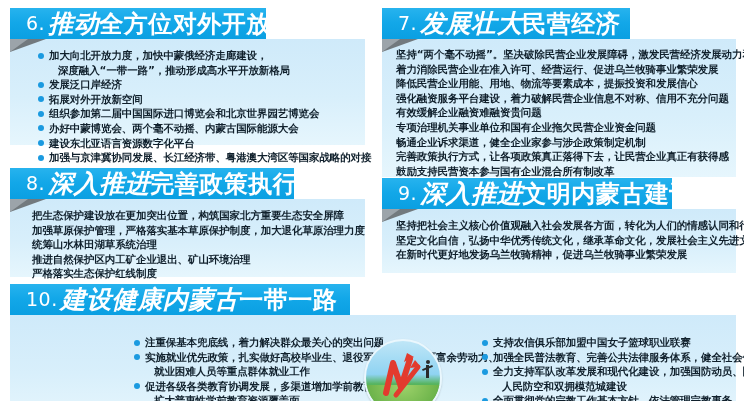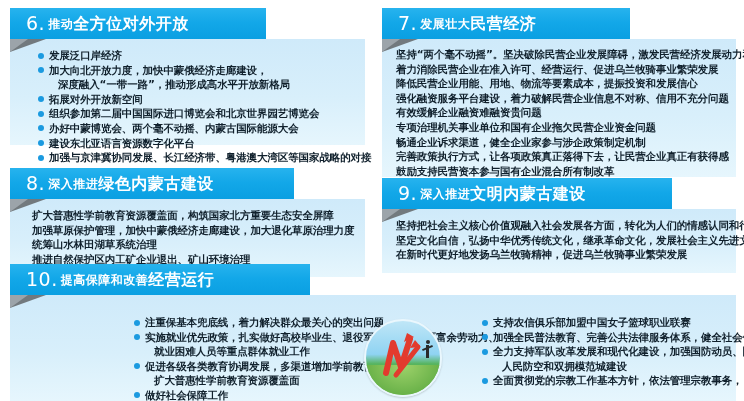--- a/index.html
+++ b/index.html
@@ -25,25 +25,26 @@
     padding:0 14px 0 16px;
     box-sizing:border-box;
     white-space:nowrap;
     z-index:3;
   }
   .card-head .num{
     color:#ffffff;font-size:19px;font-weight:400;
     letter-spacing:.5px;margin-right:3px;line-height:1;
   }
   .card-head .t1{
-    color:#ffffff;font-size:12px;font-weight:700;line-height:1;
+    color:#ffffff;font-size:25px;font-weight:700;line-height:1;
     letter-spacing:.5px;
+    font-style:italic;
   }
   .card-head .t2{
-    color:#ffffff;font-size:16px;font-weight:900;line-height:1;
+    color:#ffffff;font-size:24px;font-weight:900;line-height:1;
     letter-spacing:.5px;
   }
   
   .fold{
     position:absolute;
     left:0;top:31px;
     width:0;height:0;
     border-top:13px solid #6e7478;
     border-right:36px solid transparent;
     z-index:2;
@@ -85,21 +86,21 @@
 
   #card8{left:10px;top:168px;width:355px;}
   #card8 .card-head{width:284px;}
   #card8 .card-body{width:355px;height:78px;padding:9px 6px 6px 22px;}
 
   #card9{left:382px;top:178px;width:354px;}
   #card9 .card-head{width:290px;}
   #card9 .card-body{width:354px;height:64px;padding:9px 4px 6px 14px;}
 
   #card10{left:10px;top:264px;width:726px;}
-  #card10 .card-head{width:300px;}
+  #card10 .card-head{width:340px;margin-top:20px;}
   #card10 .card-body{width:726px;height:106px;padding:12px;}
 
   #card10 .cols{display:flex;height:100%;}
   #card10 .colA{width:404px;box-sizing:border-box;padding:8px 0 0 112px;position:relative;}
   #card10 .colB{width:322px;box-sizing:border-box;padding:8px 0 0 56px;position:relative;}
 
   
   .flower{
     position:absolute;left:-100px;top:-2px;width:106px;height:104px;
   }
@@ -139,26 +140,26 @@
     <div class="card-head">
       <span class="num">6.</span>
       <span class="t1">推动</span>
       <span class="t2">全方位对外开放</span>
     </div>
     <div class="fold"></div>
     <div class="card-body">
       <div class="lines">
         <div class="bl">
             <span class="dot"></span>
-            <span class="line">发展泛口岸经济</span>
-          </div>
-        <div class="bl">
-            <span class="dot"></span>
             <span class="line">加大向北开放力度，加快中蒙俄经济走廊建设，</span>
             <span class="line ind">深度融入“一带一路”，推动形成高水平开放新格局</span>
+          </div>
+        <div class="bl">
+            <span class="dot"></span>
+            <span class="line">发展泛口岸经济</span>
           </div>
         <div class="bl">
             <span class="dot"></span>
             <span class="line">拓展对外开放新空间</span>
           </div>
         <div class="bl">
             <span class="dot"></span>
             <span class="line">组织参加第二届中国国际进口博览会和北京世界园艺博览会</span>
           </div>
         <div class="bl">
@@ -217,30 +218,30 @@
             <span class="line">依法保护民营企业家人身安全和财产安全</span>
           </div>
       </div>
     </div>
   </div>
 
   <div class="card" id="card8">
     <div class="card-head">
       <span class="num">8.</span>
       <span class="t1">深入推进</span>
-      <span class="t2">绿色内蒙古建设</span>
+      <span class="t2">完善政策执行方式</span>
     </div>
     <div class="fold"></div>
     <div class="card-body">
       <div class="lines plain">
         <div>
-            <span class="line">扩大普惠性学前教育资源覆盖面，构筑国家北方重要生态安全屏障</span>
-          </div>
-        <div>
-            <span class="line">加强草原保护管理，加快中蒙俄经济走廊建设，加大退化草原治理力度</span>
+            <span class="line">把生态保护建设放在更加突出位置，构筑国家北方重要生态安全屏障</span>
+          </div>
+        <div>
+            <span class="line">加强草原保护管理，严格落实基本草原保护制度，加大退化草原治理力度</span>
           </div>
         <div>
             <span class="line">统筹山水林田湖草系统治理</span>
           </div>
         <div>
             <span class="line">推进自然保护区内工矿企业退出、矿山环境治理</span>
           </div>
         <div>
             <span class="line">严格落实生态保护红线制度</span>
           </div>
@@ -266,22 +267,22 @@
         <div>
             <span class="line">在新时代更好地发扬乌兰牧骑精神，促进乌兰牧骑事业繁荣发展</span>
           </div>
       </div>
     </div>
   </div>
 
   <div class="card" id="card10">
     <div class="card-head">
       <span class="num">10.</span>
-      <span class="t1">提高保障和改善</span>
-      <span class="t2">经营运行</span>
+      <span class="t1">建设健康内蒙古</span>
+      <span class="t2">一带一路</span>
     </div>
     <div class="fold"></div>
     <div class="card-body">
       <div class="cols">
 
         <div class="colA">
 
           <div class="flower">
             
             

